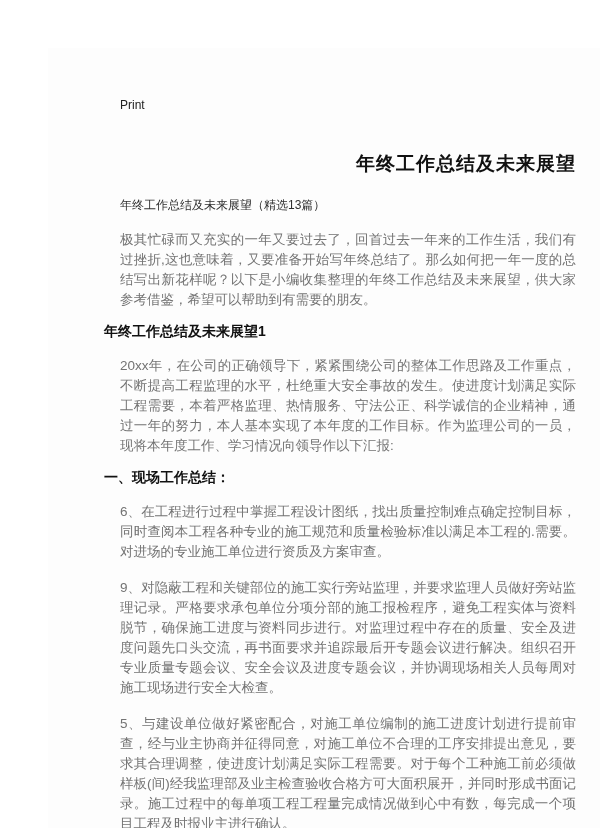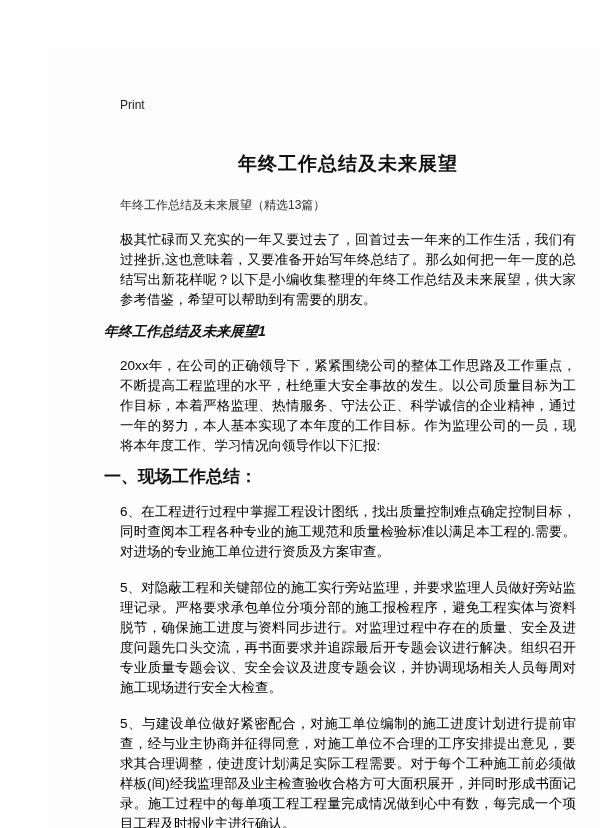--- a/index.html
+++ b/index.html
@@ -21,49 +21,48 @@
     font-size: 12px;
     color: #222222;
     margin-bottom: 24px;
     cursor: pointer;
     display: inline-block;
   }
   .doc-title {
     font-size: 19px;
     font-weight: bold;
     color: #111111;
-    text-align: center;
+    text-align: right;
     line-height: 24px;
     margin-bottom: 20px;
     letter-spacing: 1px;
   }
   .subtitle {
     font-size: 12px;
     color: #2f2f2f;
     line-height: 18px;
     margin-bottom: 16px;
   }
   .para {
     font-size: 13.5px;
     line-height: 20px;
     margin-bottom: 12px;
     text-align: justify;
-    color: #000000;
+    color: #737373;
     word-break: break-all;
   }
   .section-heading {
     font-size: 14px;
     font-weight: bold;
     color: #111111;
     line-height: 18px;
     margin: 8px 0 12px 0;
-    font-style: italic;
   }
   .sub-heading {
-    font-size: 17px;
+    font-size: 14px;
     font-weight: bold;
     color: #111111;
     line-height: 18px;
     margin: 8px 0 12px 0;
   }
 </style>
 </head>
 <body>
 
 <div class="page">
@@ -71,24 +70,24 @@
   <div class="print-label">Print</div>
 
   <h1 class="doc-title">年终工作总结及未来展望</h1>
 
   <p class="subtitle">年终工作总结及未来展望（精选13篇）</p>
 
   <p class="para">极其忙碌而又充实的一年又要过去了，回首过去一年来的工作生活，我们有过挫折,这也意味着，又要准备开始写年终总结了。那么如何把一年一度的总结写出新花样呢？以下是小编收集整理的年终工作总结及未来展望，供大家参考借鉴，希望可以帮助到有需要的朋友。</p>
 
   <h2 class="section-heading">年终工作总结及未来展望1</h2>
 
-  <p class="para">20xx年，在公司的正确领导下，紧紧围绕公司的整体工作思路及工作重点，不断提高工程监理的水平，杜绝重大安全事故的发生。以公司质量目标为工作目标，本着严格监理、热情服务、守法公正、科学诚信的企业精神，通过一年的努力，本人基本实现了本年度的工作目标。作为监理公司的一员，现将本年度工作、学习情况向领导作以下汇报:</p>
+  <p class="para">20xx年，在公司的正确领导下，紧紧围绕公司的整体工作思路及工作重点，不断提高工程监理的水平，杜绝重大安全事故的发生。使进度计划满足实际工程需要，本着严格监理、热情服务、守法公正、科学诚信的企业精神，通过一年的努力，本人基本实现了本年度的工作目标。作为监理公司的一员，现将本年度工作、学习情况向领导作以下汇报:</p>
 
   <h3 class="sub-heading">一、现场工作总结：</h3>
 
   <p class="para">6、在工程进行过程中掌握工程设计图纸，找出质量控制难点确定控制目标，同时查阅本工程各种专业的施工规范和质量检验标准以满足本工程的.需要。对进场的专业施工单位进行资质及方案审查。</p>
 
 
-  <p class="para">5、对隐蔽工程和关键部位的施工实行旁站监理，并要求监理人员做好旁站监理记录。严格要求承包单位分项分部的施工报检程序，避免工程实体与资料脱节，确保施工进度与资料同步进行。对监理过程中存在的质量、安全及进度问题先口头交流，再书面要求并追踪最后开专题会议进行解决。组织召开专业质量专题会议、安全会议及进度专题会议，并协调现场相关人员每周对施工现场进行安全大检查。</p>
+  <p class="para">9、对隐蔽工程和关键部位的施工实行旁站监理，并要求监理人员做好旁站监理记录。严格要求承包单位分项分部的施工报检程序，避免工程实体与资料脱节，确保施工进度与资料同步进行。对监理过程中存在的质量、安全及进度问题先口头交流，再书面要求并追踪最后开专题会议进行解决。组织召开专业质量专题会议、安全会议及进度专题会议，并协调现场相关人员每周对施工现场进行安全大检查。</p>
 
   <p class="para">5、与建设单位做好紧密配合，对施工单位编制的施工进度计划进行提前审查，经与业主协商并征得同意，对施工单位不合理的工序安排提出意见，要求其合理调整，使进度计划满足实际工程需要。对于每个工种施工前必须做样板(间)经我监理部及业主检查验收合格方可大面积展开，并同时形成书面记录。施工过程中的每单项工程工程量完成情况做到心中有数，每完成一个项目工程及时报业主进行确认。</p>
 
 </div>
 
 </body></html>

